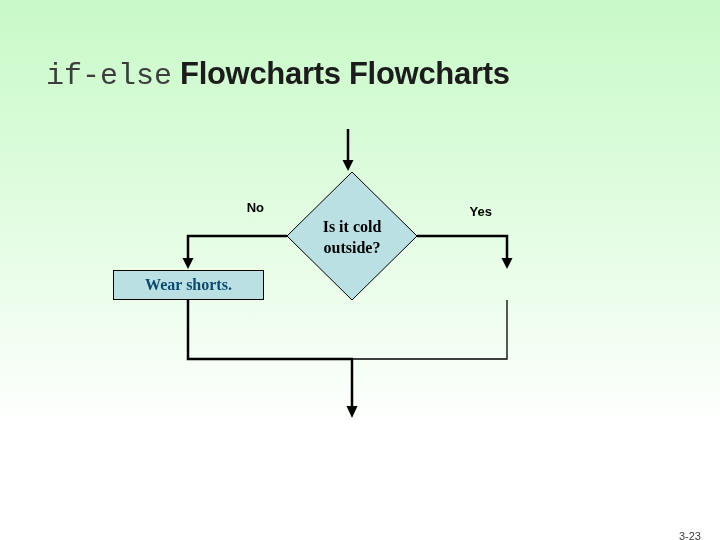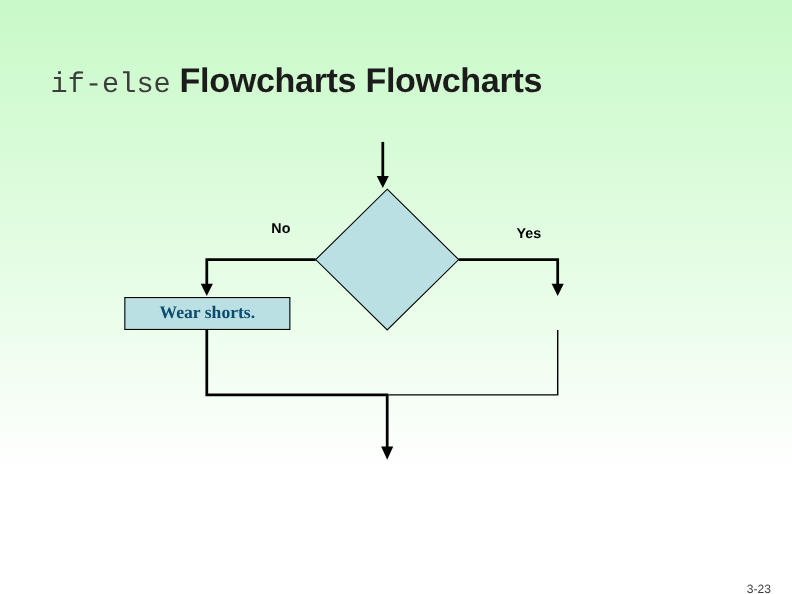--- a/index.html
+++ b/index.html
@@ -21,21 +21,21 @@
     font-size: 31px;
     font-weight: 600;
     letter-spacing: -0.3px;
     color: #1c1c1c;
     white-space: nowrap;
     font-family: "Liberation Sans", sans-serif;
   }
   .title-code {
     font-family: "Liberation Mono", "DejaVu Sans Mono", monospace;
     font-weight: 400;
-    font-size: 26px;
+    font-size: 30px;
     color: #3d3d3d;
     letter-spacing: 0;
     margin-right: 8px;
   }
 
   .flow-svg {
     position: absolute;
     left: 0; top: 0;
     width: 720px; height: 540px;
   }
@@ -115,20 +115,21 @@
     </g>
     <g class="flow-heads" fill="#000000">
       <polygon points="342.5,160 353.5,160 348,171"></polygon>
       <polygon points="182.5,258 193.5,258 188,269"></polygon>
       <polygon points="501.5,258 512.5,258 507,269"></polygon>
       <polygon points="346.5,406 357.5,406 352,418"></polygon>
     </g>
     <polygon class="node-shape" points="352,172 417,236 352,300 287,236" fill="#bbe0e3"></polygon>
   </svg>
 
+  <div class="decision-text">Is it cold outside?</div>
 
   <div class="branch-label no">No</div>
 
   <div class="branch-label yes">Yes</div>
 
   <div class="process-box shorts" style="background-color: rgb(187, 224, 227);">
     <span>Wear shorts.</span>
   </div>
 
 

